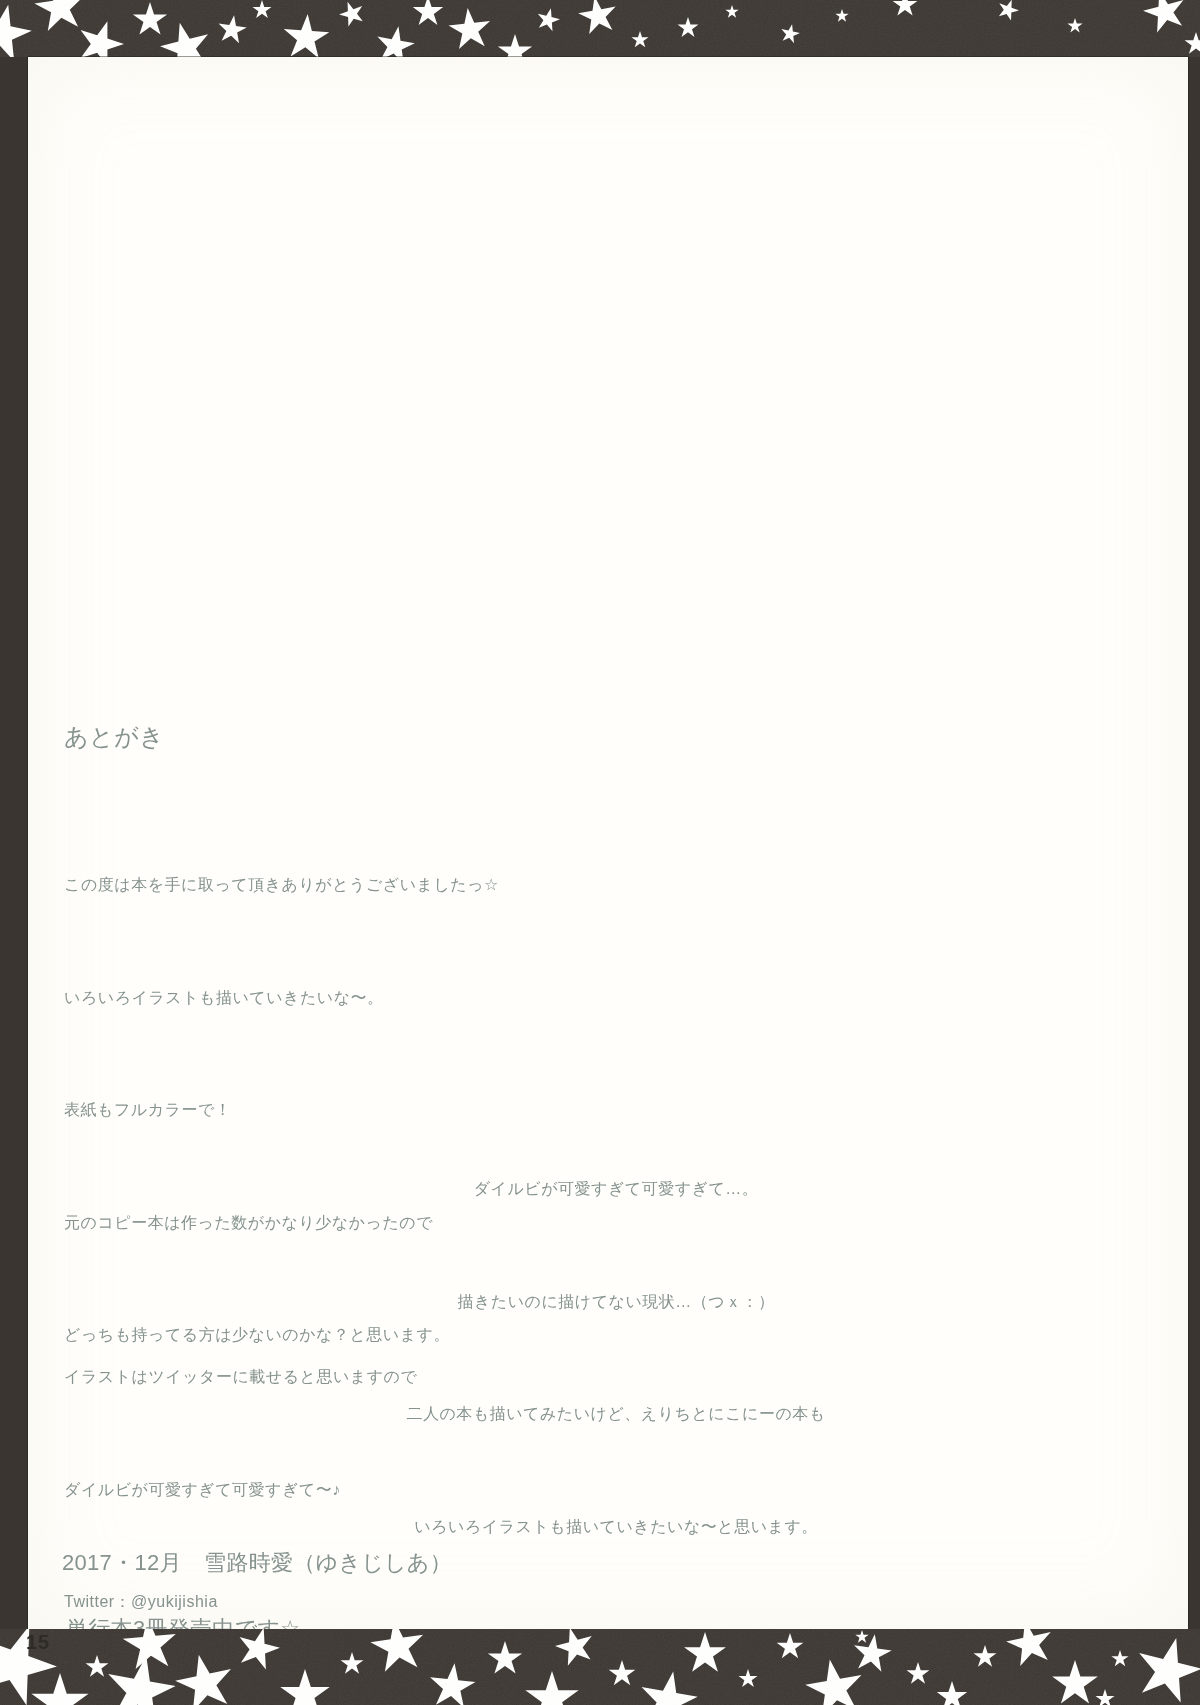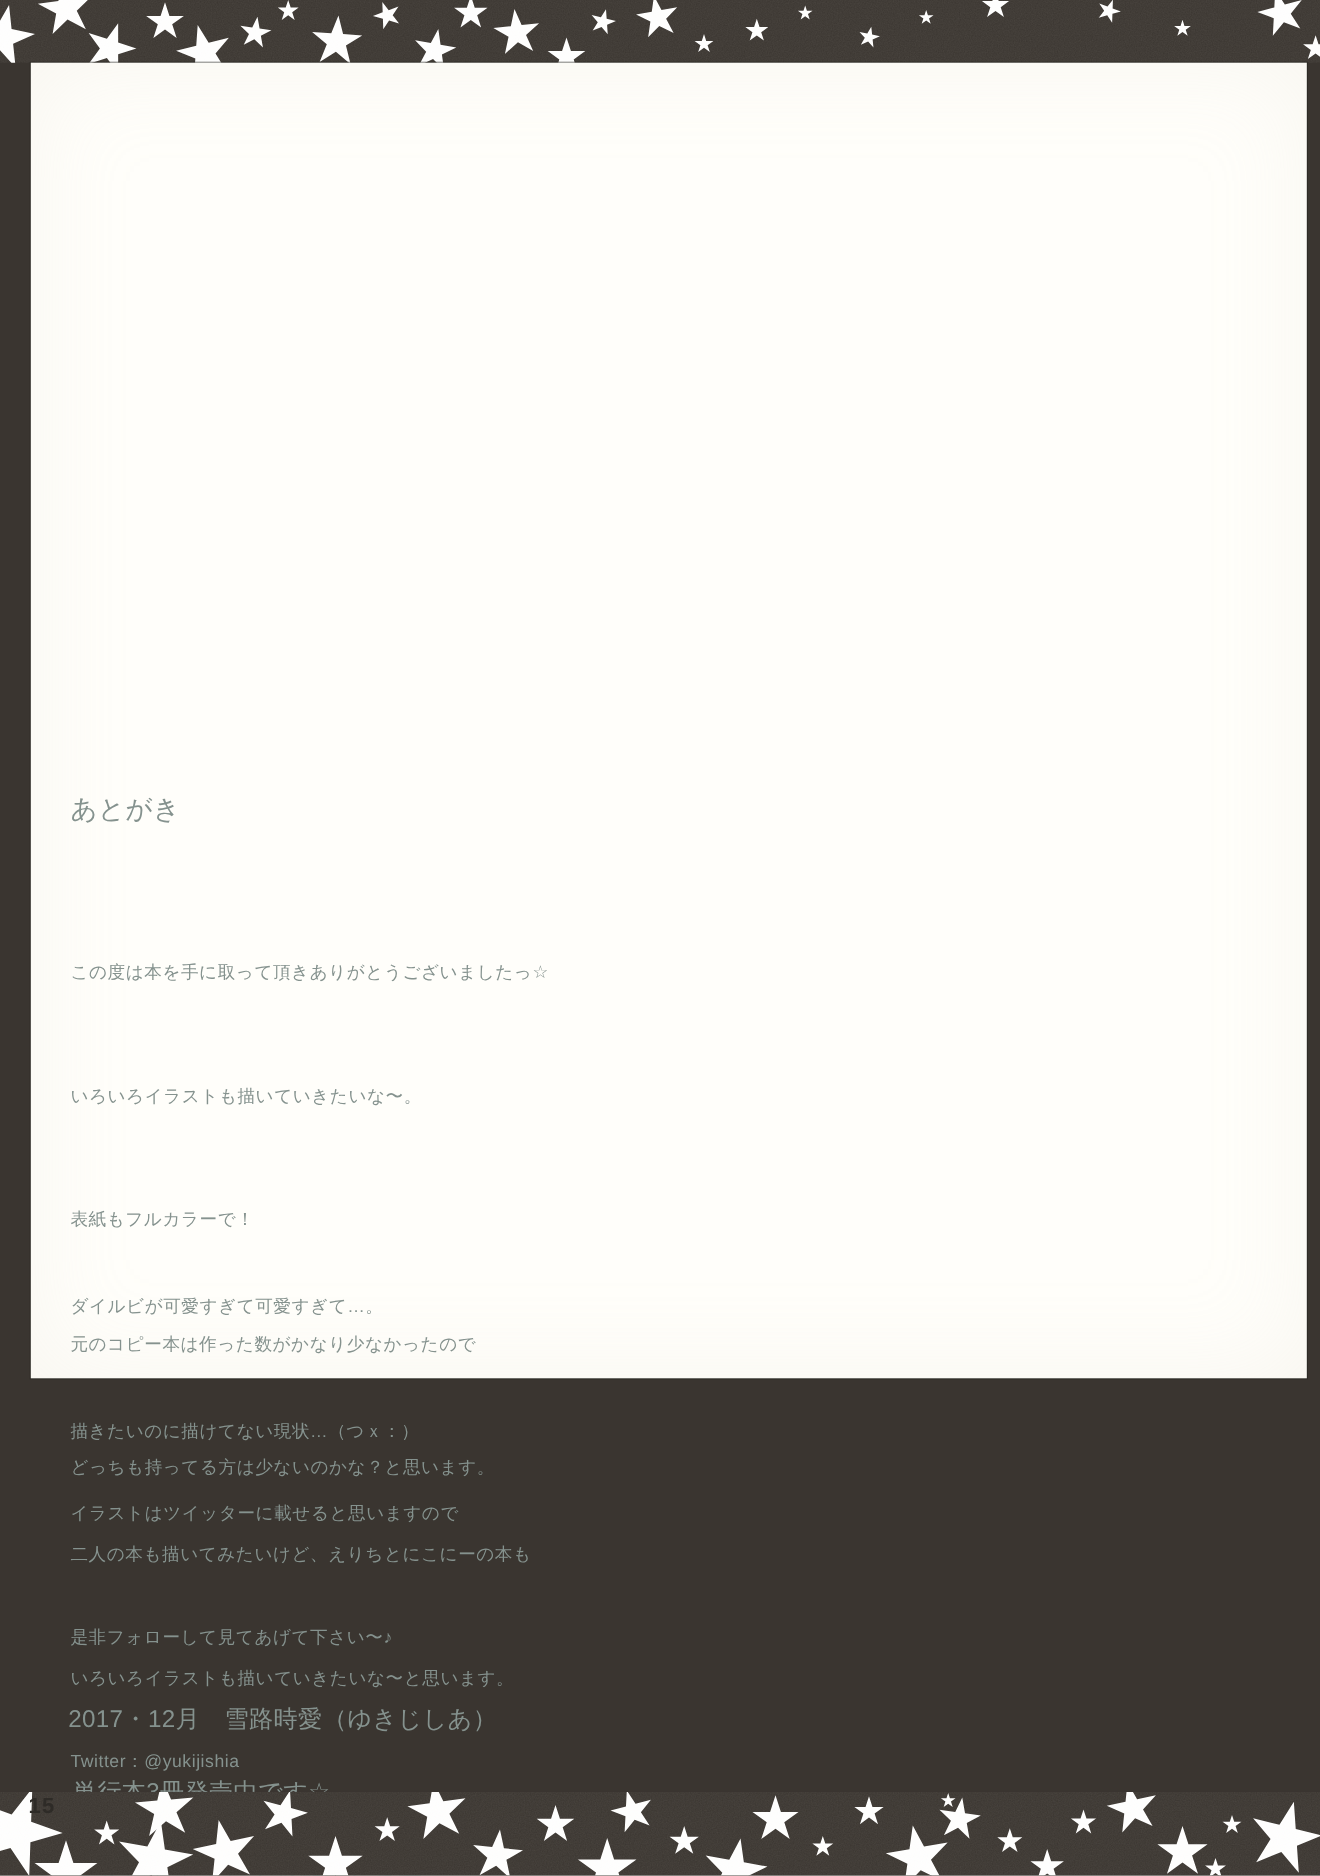--- a/index.html
+++ b/index.html
@@ -16,35 +16,35 @@
     overflow:hidden;
     font-family:"Liberation Sans","DejaVu Sans",sans-serif;
   }
   .band{
     position:absolute;left:0;width:1200px;display:block;
     background:var(--frame);
   }
   .band-top{top:0;height:57px;}
   .band-bottom{top:1629px;height:76px;}
   .paper{
-    position:absolute;left:28px;top:57px;width:1160px;height:1196px;
+    position:absolute;left:28px;top:57px;width:1160px;height:1572px;
     background:var(--paper);
     box-shadow:0 0 0 1px rgba(32,30,26,.45), inset 0 0 90px rgba(215,210,198,.18);
   }
   .txt{
     position:absolute;left:36px;right:20px;
     color:var(--ink);
     font-size:16px;
     line-height:37.5px;
     letter-spacing:.5px;
     white-space:pre;
   }
   .heading{top:664px;font-size:24px;line-height:32px;}
   .para-thanks{top:734px;}
-  .para-dailubi{top:1038px;}
+  .para-dailubi{top:1038px;text-align:center;}
   .para-twitter{top:1226px;}
   .credit{top:1438px;font-size:22px;line-height:27px;letter-spacing:.3px;left:34px;}
   .promo{top:1504px;font-size:22px;line-height:27px;letter-spacing:.3px;left:38px;}
   .pagenum{
     position:absolute;left:26px;top:1631px;
     color:var(--pagenum-ink);
     font-size:20px;font-weight:bold;letter-spacing:1px;
     z-index:5;
   }
   svg.band{shape-rendering:geometricPrecision;}
@@ -102,21 +102,21 @@
 
   <div class="txt para-dailubi">
     <div>ダイルビが可愛すぎて可愛すぎて…。</div>
     <div>描きたいのに描けてない現状…（つｘ：）</div>
     <div>二人の本も描いてみたいけど、えりちとにこにーの本も</div>
     <div>いろいろイラストも描いていきたいな〜と思います。</div>
   </div>
 
   <div class="txt para-twitter">
     <div>イラストはツイッターに載せると思いますので</div>
-    <div>是非フォローして見てあげて下さい〜♪</div>
+    <div>ダイルビが可愛すぎて可愛すぎて〜♪</div>
     <div>Twitter：@yukijishia</div>
     <div>たくさんお話してあげてください♪</div>
   </div>
 
   <div class="txt credit">
     <div>2017・12月　雪路時愛（ゆきじしあ）</div>
     <div>http://ncyakmmu.x.fc2.com/</div>
   </div>
 
   <div class="txt promo">

